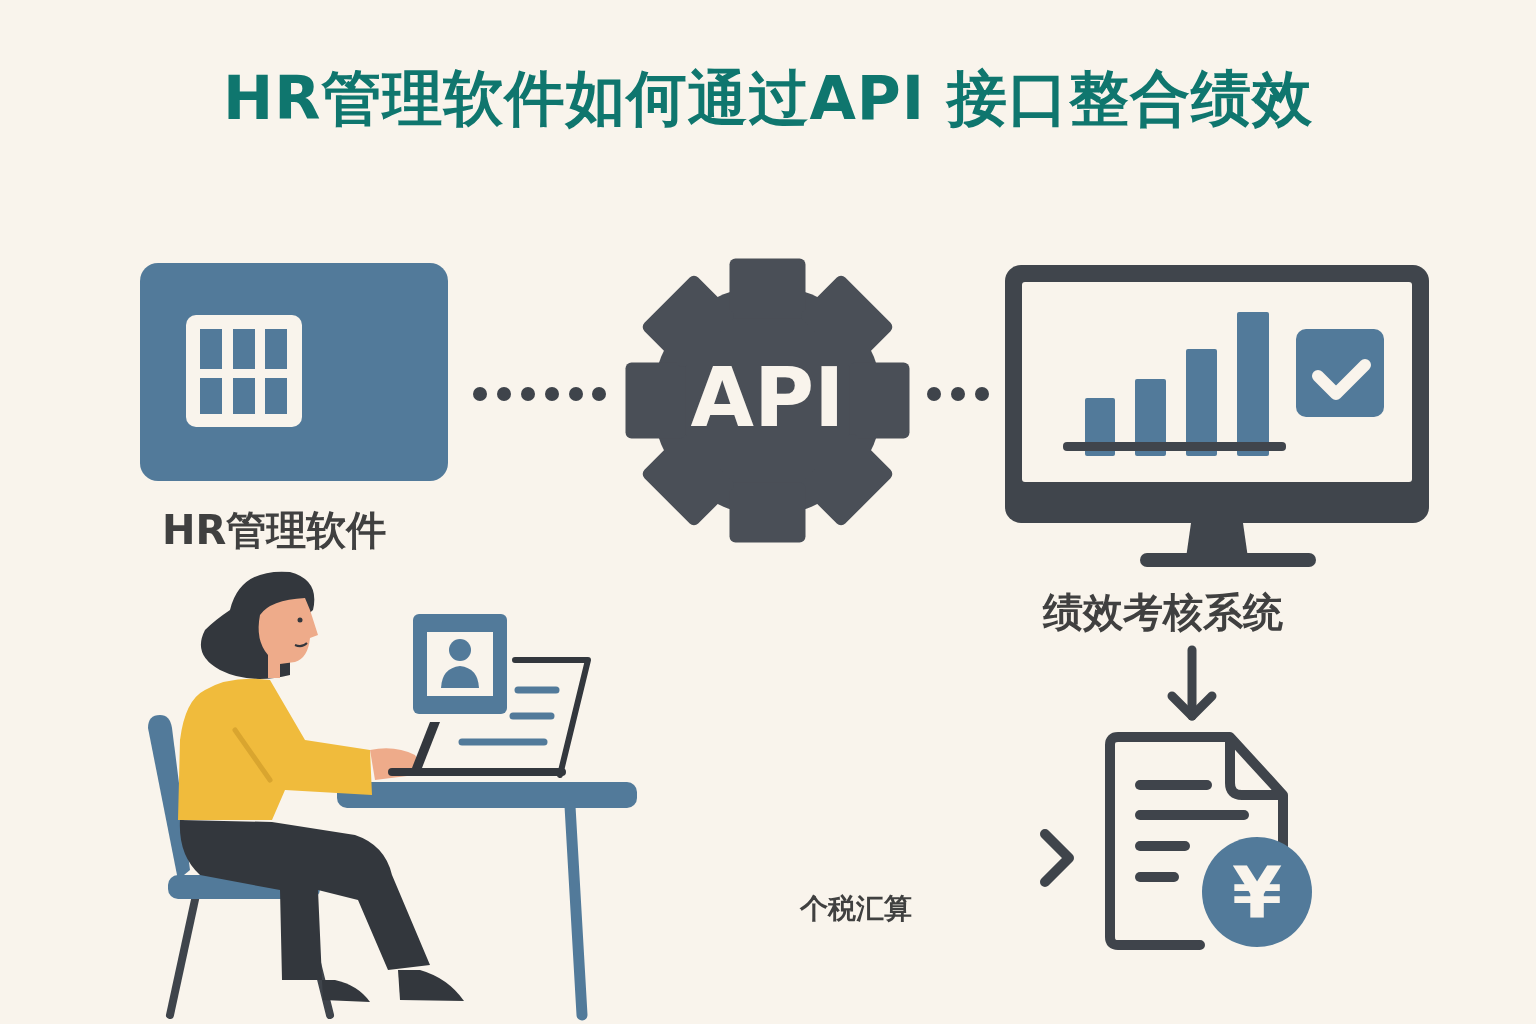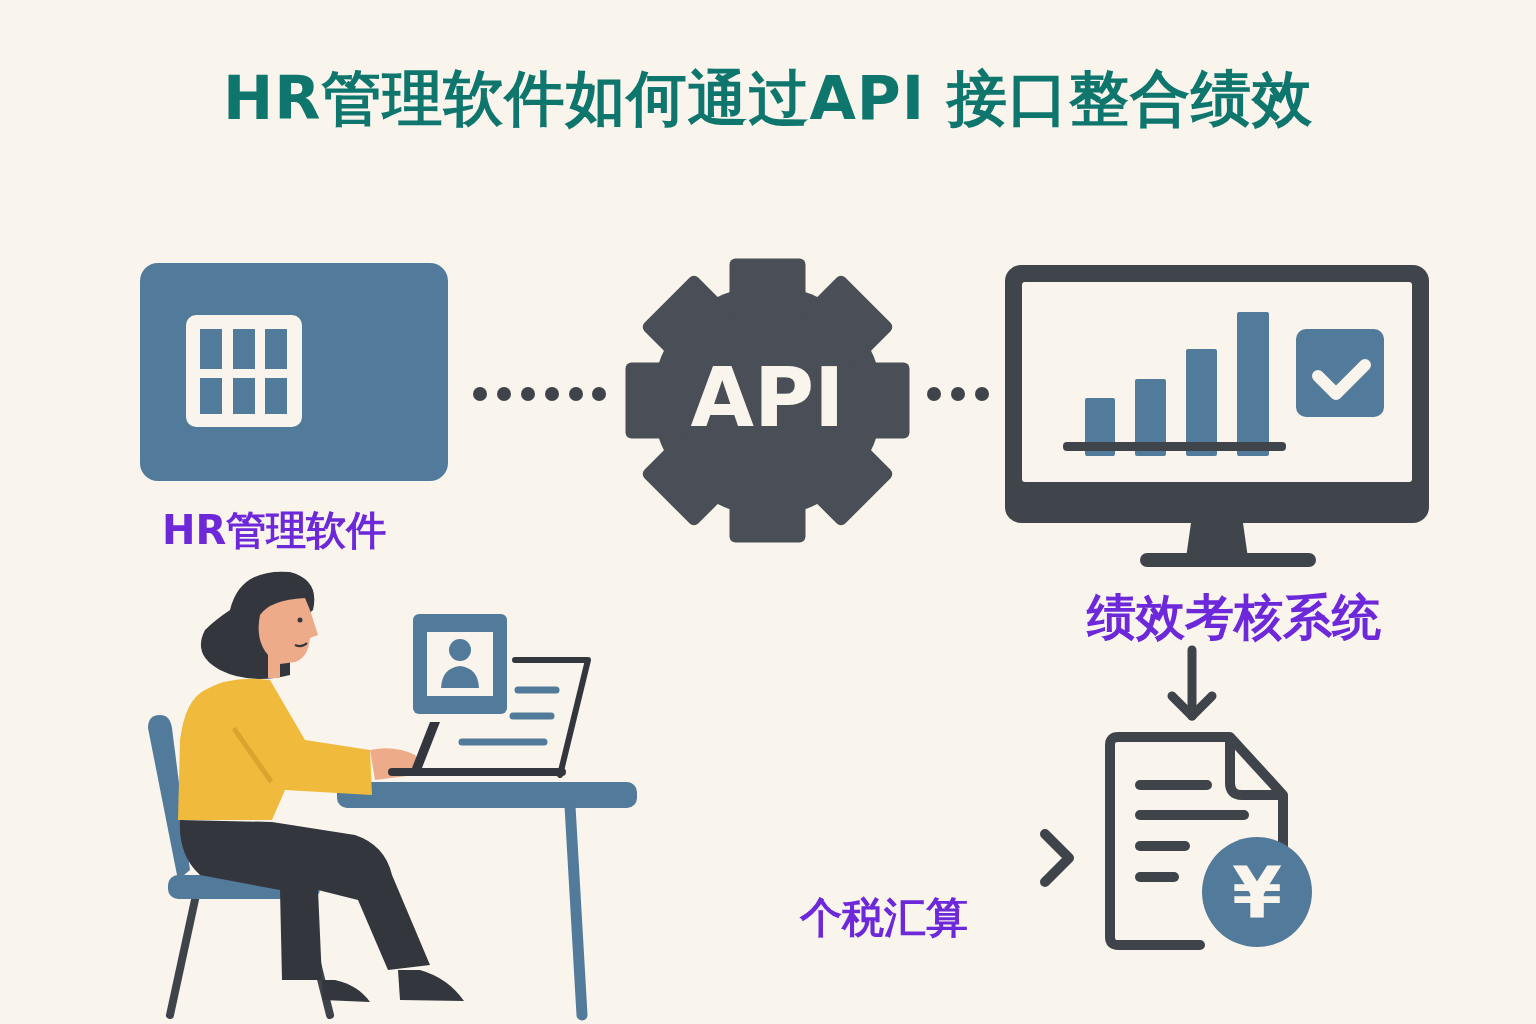--- a/index.html
+++ b/index.html
@@ -10,21 +10,21 @@
     color: #33373d;
     position: relative;
   }
   .title {
     position: absolute; left: 0; top: 58px; width: 1536px;
     text-align: center; font-weight: bold; font-size: 60px; line-height: 80px;
     color: #0f766e; letter-spacing: 1px;
   }
   .abs { position: absolute; }
   .label {
-    position: absolute; font-weight: bold; color: #6d28d9; white-space: nowrap;
+    position: absolute; font-weight: bold; color: #404040; white-space: nowrap;
   }
   svg { display: block; }
 </style>
 </head>
 <body>
 
 <div class="title">
   <div>HR管理软件如何通过API 接口整合绩效</div>
 </div>
 
@@ -88,21 +88,21 @@
     <rect x="82" y="135" width="30" height="58" rx="2" fill="#527a9a"></rect>
     <rect x="132" y="116" width="31" height="77" rx="2" fill="#527a9a"></rect>
     <rect x="183" y="86" width="31" height="107" rx="2" fill="#527a9a"></rect>
     <rect x="234" y="49" width="32" height="144" rx="2" fill="#527a9a"></rect>
     <rect x="60" y="179" width="223" height="9" rx="4" fill="#40454c"></rect>
 
     <rect x="293" y="66" width="88" height="88" rx="10" fill="#527a9a"></rect>
     <polyline points="315,113 333,131 362,102" fill="none" stroke="#f9f4ec" stroke-width="12" stroke-linecap="round" stroke-linejoin="round"></polyline>
   </svg>
 </div>
-<div class="label" style="left:1087px;top:585px;font-size:49px;">绩效考核系统</div>
+<div class="label" style="left:1043px;top:585px;font-size:40px;">绩效考核系统</div>
 
 <div class="abs" style="left:1164px;top:644px;">
   <svg width="56" height="80">
     <line x1="28" y1="6" x2="28" y2="72" stroke="#3f444b" stroke-width="9" stroke-linecap="round"></line>
     <polyline points="8,52 28,72 48,52" fill="none" stroke="#3f444b" stroke-width="9" stroke-linecap="round" stroke-linejoin="round"></polyline>
   </svg>
 </div>
 
 <div class="abs" style="left:1100px;top:725px;">
   <svg width="220" height="235" viewBox="0 0 220 235">
@@ -116,21 +116,21 @@
   </svg>
   <div class="label" style="left:102px;top:132px;width:110px;text-align:center;font-size:72px;line-height:72px;color:#f9f4ec;">¥</div>
 </div>
 
 <div class="abs" style="left:1035px;top:826px;">
   <svg width="45" height="64">
     <polyline points="10,8 34,32 10,56" fill="none" stroke="#3f444b" stroke-width="10" stroke-linecap="round" stroke-linejoin="round"></polyline>
   </svg>
 </div>
 
-<div class="label" style="left:800px;top:890px;font-size:42px;font-family:Liberation Mono, monospace;">个税汇算</div>
+<div class="label" style="left:800px;top:890px;font-size:28px;font-family:Liberation Mono, monospace;">个税汇算</div>
 
 <div class="abs" style="left:130px;top:560px;">
   <svg width="540" height="464" viewBox="0 0 540 464">
 
     <path d="M 18 168 Q 18 155 30 155 Q 40 155 42 168 L 60 310 L 48 320 Z" fill="#527a9a"></path>
 
     <line x1="66" y1="335" x2="40" y2="455" stroke="#3f444b" stroke-width="8" stroke-linecap="round"></line>
     <line x1="170" y1="335" x2="200" y2="455" stroke="#3f444b" stroke-width="8" stroke-linecap="round"></line>
 
     <rect x="38" y="315" width="152" height="24" rx="10" fill="#527a9a"></rect>

